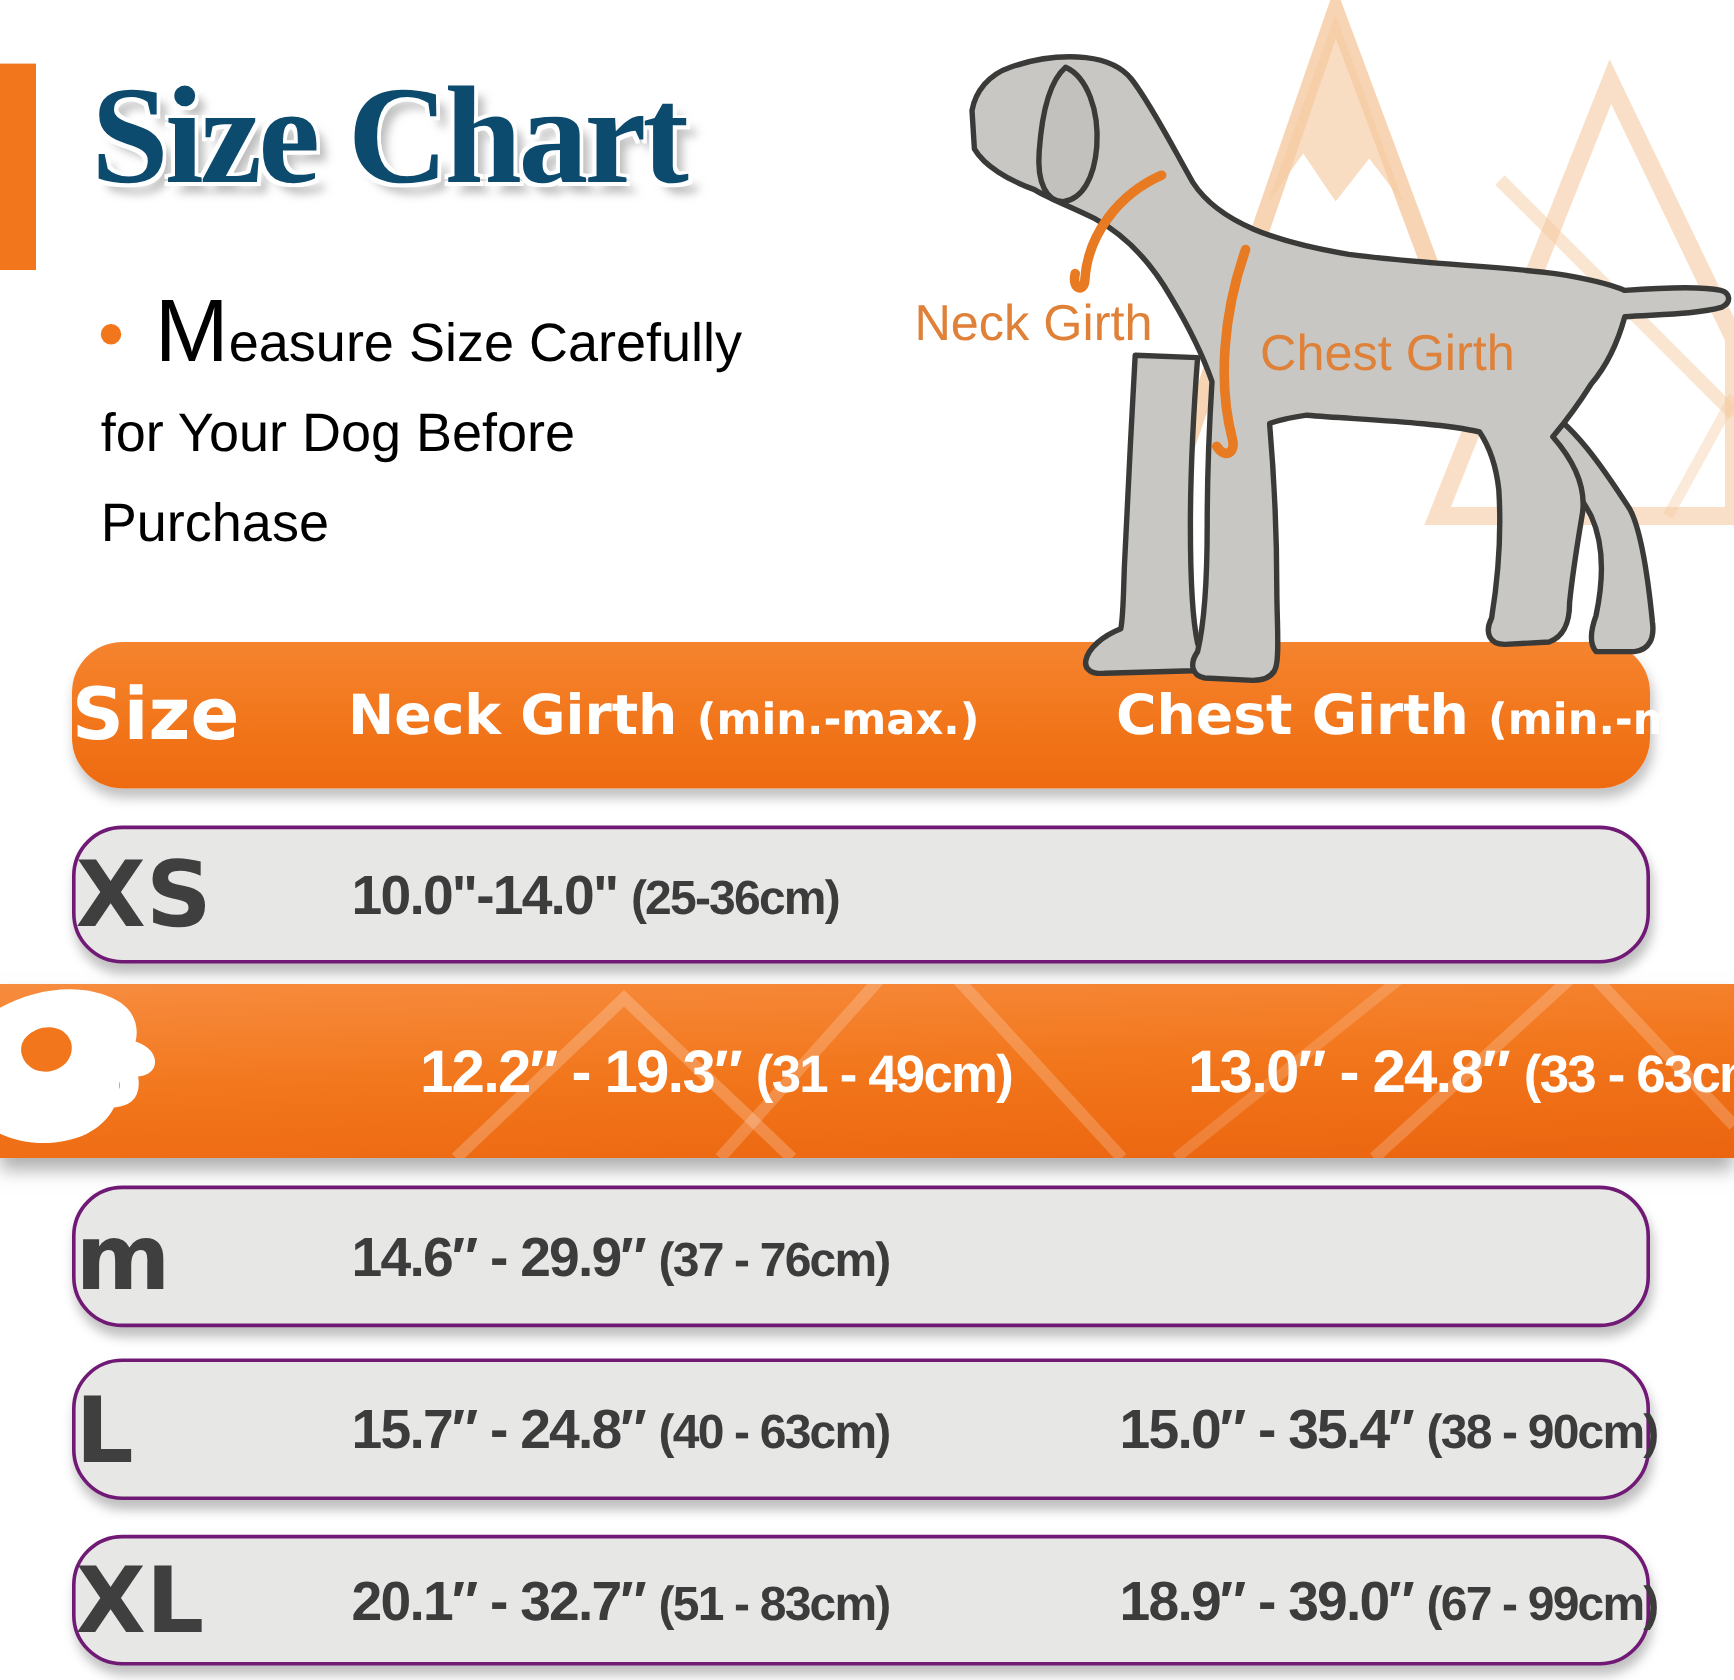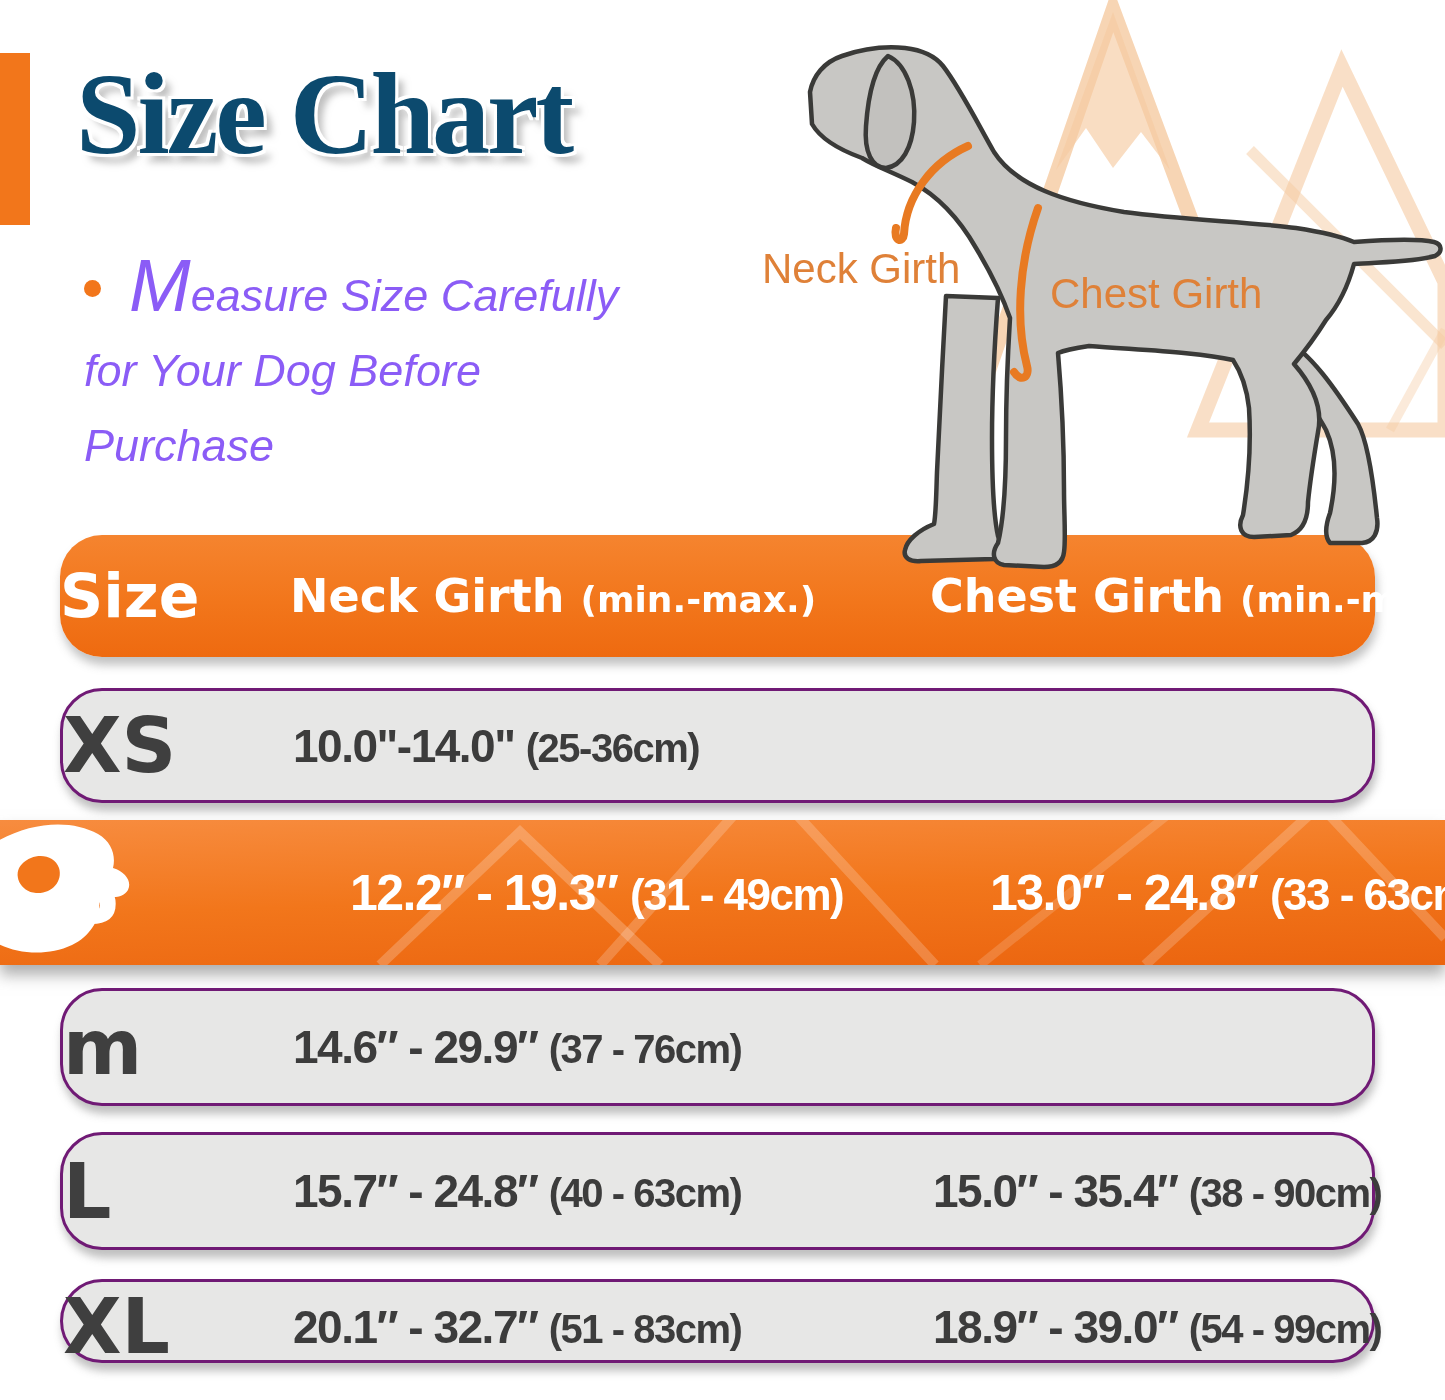--- a/index.html
+++ b/index.html
@@ -10,22 +10,22 @@
   #mountains{position:absolute;left:0;top:0;width:1445px;height:600px;z-index:0;}
 
   
   .accent-bar{position:absolute;left:0;top:53px;width:30px;height:172px;background:#F2761B;}
   .page-title{position:absolute;left:76px;top:48px;font-family:Liberation Serif, serif;
     font-size:116px;font-weight:800;letter-spacing:-3px;color:#0c4a6e;
     text-shadow:-3px -3px 0 #fff,3px -3px 0 #fff,-3px 3px 0 #fff,3px 3px 0 #fff,
                  8px 9px 7px rgba(130,130,130,.5);}
 
   
-  .intro{position:absolute;left:84px;top:256px;width:640px;color:#8b5cf6;
-         font-size:45px;line-height:75px;font-style:italic;}
+  .intro{position:absolute;left:84px;top:246px;width:640px;color:#000000;
+         font-size:45px;line-height:75px;}
   .bullet-dot{display:inline-block;width:17px;height:17px;border-radius:50%;
               background:#F2761B;margin-right:28px;vertical-align:14px;}
   .cap-line{display:inline-block;}
   .cap-line::first-letter{font-size:74px;line-height:60px;}
 
   
   .girth-label{position:absolute;color:#DF8138;font-size:42px;z-index:4;}
   #neck-label{left:762px;top:245px;}
   #chest-label{left:1050px;top:270px;}
 
@@ -40,21 +40,21 @@
        background:linear-gradient(180deg,#F5842F 0%,#F2761B 55%,#EE6A10 100%);
        box-shadow:2px 8px 10px rgba(120,120,120,.45);color:#fff;z-index:2;}
   .hdr .size-h{font-family:"DejaVu Sans",sans-serif;font-size:60px;font-weight:800;}
   .hdr .col-h{font-family:"DejaVu Sans",sans-serif;font-weight:800;font-size:46px;}
   .hdr .col-h .mm{font-size:36px;font-weight:800;}
   .gray{background:#E7E7E6;border:3px solid #701a75;border-radius:42px;
         box-shadow:2px 8px 9px rgba(115,115,115,.45);}
   #row-xs{top:688px;height:115px;}
   #row-m {top:988px;height:118px;}
   #row-l {top:1132px;height:118px;}
-  #row-xl{top:1279px;height:84px;}
+  #row-xl{top:1279px;height:109px;}
   .size-letter{font-family:"DejaVu Sans",sans-serif;font-size:76px;font-weight:800;color:#3F3F3F;}
   .val{font-family:"Liberation Sans",sans-serif;font-weight:700;color:#3C3C3C;
        font-size:46px;letter-spacing:-1.5px;}
   .val .cm{font-size:40px;}
 
   
   #row-s{position:absolute;left:0;top:820px;width:1445px;height:145px;z-index:1;
          display:grid;grid-template-columns:290px 640px 1fr;align-items:center;
          background:linear-gradient(178deg,#F78C3F 0%,#F2761B 50%,#EB640F 100%);
          box-shadow:0 10px 14px rgba(110,110,110,.55);box-sizing:border-box;padding-left:60px;}
@@ -176,16 +176,16 @@
 
   <div class="trow gray" id="row-l">
     <div class="cell size-letter">L</div>
     <div class="cell val"><span>15.7″ - 24.8″</span> <span class="cm">(40 - 63cm)</span></div>
     <div class="cell val"><span>15.0″ - 35.4″</span> <span class="cm">(38 - 90cm)</span></div>
   </div>
 
   <div class="trow gray" id="row-xl">
     <div class="cell size-letter">XL</div>
     <div class="cell val"><span>20.1″ - 32.7″</span> <span class="cm">(51 - 83cm)</span></div>
-    <div class="cell val"><span>18.9″ - 39.0″</span> <span class="cm">(54 - 99cm)</span></div>
+    <div class="cell val"><span>18.9″ - 39.0″</span> <span class="cm">(67 - 99cm)</span></div>
   </div>
 
 </div>
 
 </body></html>

